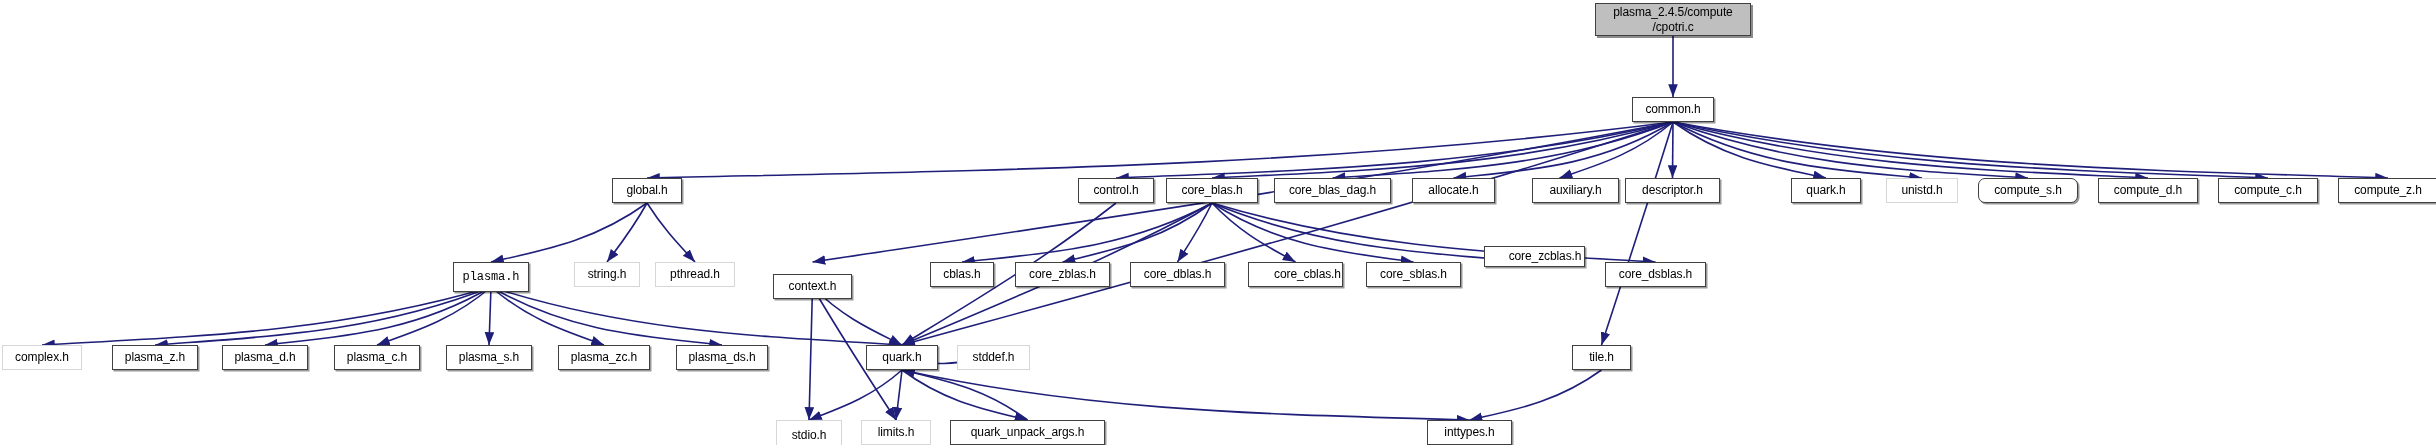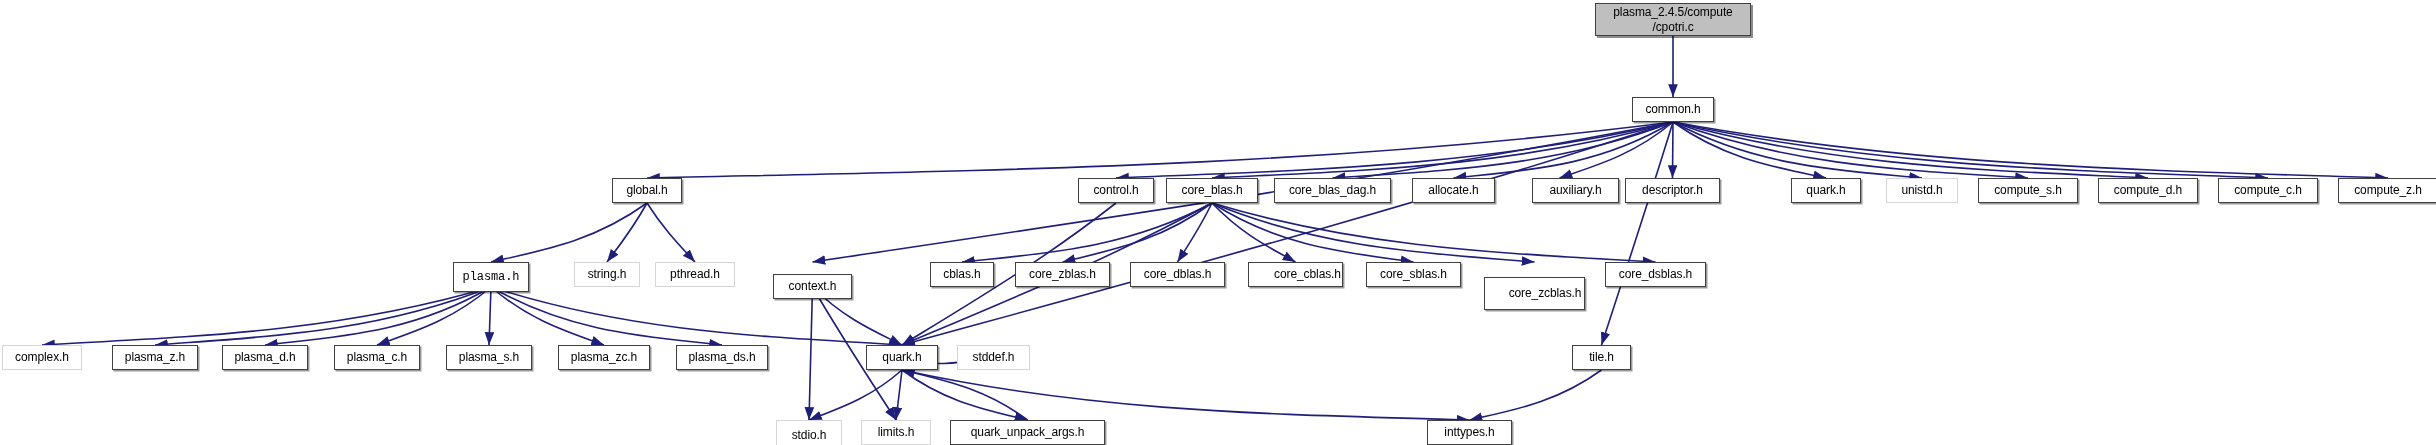--- a/index.html
+++ b/index.html
@@ -106,34 +106,34 @@
       <div class="node shadow" style="left: 1632px; top: 97px; width: 82px; height: 25px;">common.h</div>
       <div class="node shadow" style="left: 612px; top: 178px; width: 70px; height: 25px;">global.h</div>
       <div class="node shadow" style="left: 1078px; top: 178px; width: 76px; height: 25px;">control.h</div>
       <div class="node shadow" style="left: 1166px; top: 178px; width: 92px; height: 25px;">core_blas.h</div>
       <div class="node shadow" style="left: 1274px; top: 178px; width: 117px; height: 25px;">core_blas_dag.h</div>
       <div class="node shadow" style="left: 1412px; top: 178px; width: 83px; height: 25px;">allocate.h</div>
       <div class="node shadow" style="left: 1516px; top: 178px; width: 87px; height: 25px; margin-left: 16px;">auxiliary.h</div>
       <div class="node shadow" style="left: 1625px; top: 178px; width: 95px; height: 25px;">descriptor.h</div>
       <div class="node shadow" style="left: 1791px; top: 178px; width: 70px; height: 25px;">quark.h</div>
       <div class="node ext" style="left: 1886px; top: 178px; width: 72px; height: 25px;">unistd.h</div>
-      <div class="node shadow" style="left: 1978px; top: 178px; width: 100px; height: 25px;">compute_s.h</div>
+      <div class="node shadow" style="left: 1978px; top: 178px; width: 100px; height: 25px; border-radius: 7px;">compute_s.h</div>
       <div class="node shadow" style="left: 2098px; top: 178px; width: 100px; height: 25px; text-align: right;">compute_d.h</div>
       <div class="node shadow" style="left: 2218px; top: 178px; width: 100px; height: 25px;">compute_c.h</div>
       <div class="node shadow" style="left: 2338px; top: 178px; width: 100px; height: 25px;">compute_z.h</div>
       <div class="node shadow" style="left: 453px; top: 262px; width: 76px; height: 30px; font-family: Liberation Mono, monospace;">plasma.h</div>
       <div class="node ext" style="left: 574px; top: 262px; width: 66px; height: 25px;">string.h</div>
       <div class="node ext" style="left: 655px; top: 262px; width: 80px; height: 25px;">pthread.h</div>
       <div class="node shadow" style="left: 773px; top: 274px; width: 79px; height: 25px;">context.h</div>
       <div class="node shadow" style="left: 930px; top: 262px; width: 64px; height: 25px;">cblas.h</div>
       <div class="node shadow" style="left: 1015px; top: 262px; width: 95px; height: 25px;">core_zblas.h</div>
       <div class="node shadow" style="left: 1130px; top: 262px; width: 95px; height: 25px;">core_dblas.h</div>
       <div class="node shadow" style="left: 1248px; top: 262px; width: 95px; height: 25px; padding-left: 24px;">core_cblas.h</div>
       <div class="node shadow" style="left: 1366px; top: 262px; width: 95px; height: 25px;">core_sblas.h</div>
-      <div class="node shadow" style="left: 1484px; top: 277px; width: 101px; height: 33px; padding-left: 21px;">core_zcblas.h</div>
+      <div class="node shadow" style="left: 1484px; top: 246px; width: 101px; height: 21px; padding-left: 21px;">core_zcblas.h</div>
       <div class="node shadow" style="left: 1605px; top: 262px; width: 101px; height: 25px;">core_dsblas.h</div>
       <div class="node ext" style="left: 2px; top: 345px; width: 80px; height: 25px;">complex.h</div>
       <div class="node shadow" style="left: 112px; top: 345px; width: 86px; height: 25px;">plasma_z.h</div>
       <div class="node shadow" style="left: 222px; top: 345px; width: 86px; height: 25px;">plasma_d.h</div>
       <div class="node shadow" style="left: 334px; top: 345px; width: 86px; height: 25px;">plasma_c.h</div>
       <div class="node shadow" style="left: 446px; top: 345px; width: 86px; height: 25px;">plasma_s.h</div>
       <div class="node shadow" style="left: 558px; top: 345px; width: 92px; height: 25px;">plasma_zc.h</div>
       <div class="node shadow" style="left: 676px; top: 345px; width: 92px; height: 25px;">plasma_ds.h</div>
       <div class="node shadow" style="left: 866px; top: 345px; width: 72px; height: 25px;">quark.h</div>
       <div class="node ext" style="left: 957px; top: 345px; width: 73px; height: 25px;">stddef.h</div>

